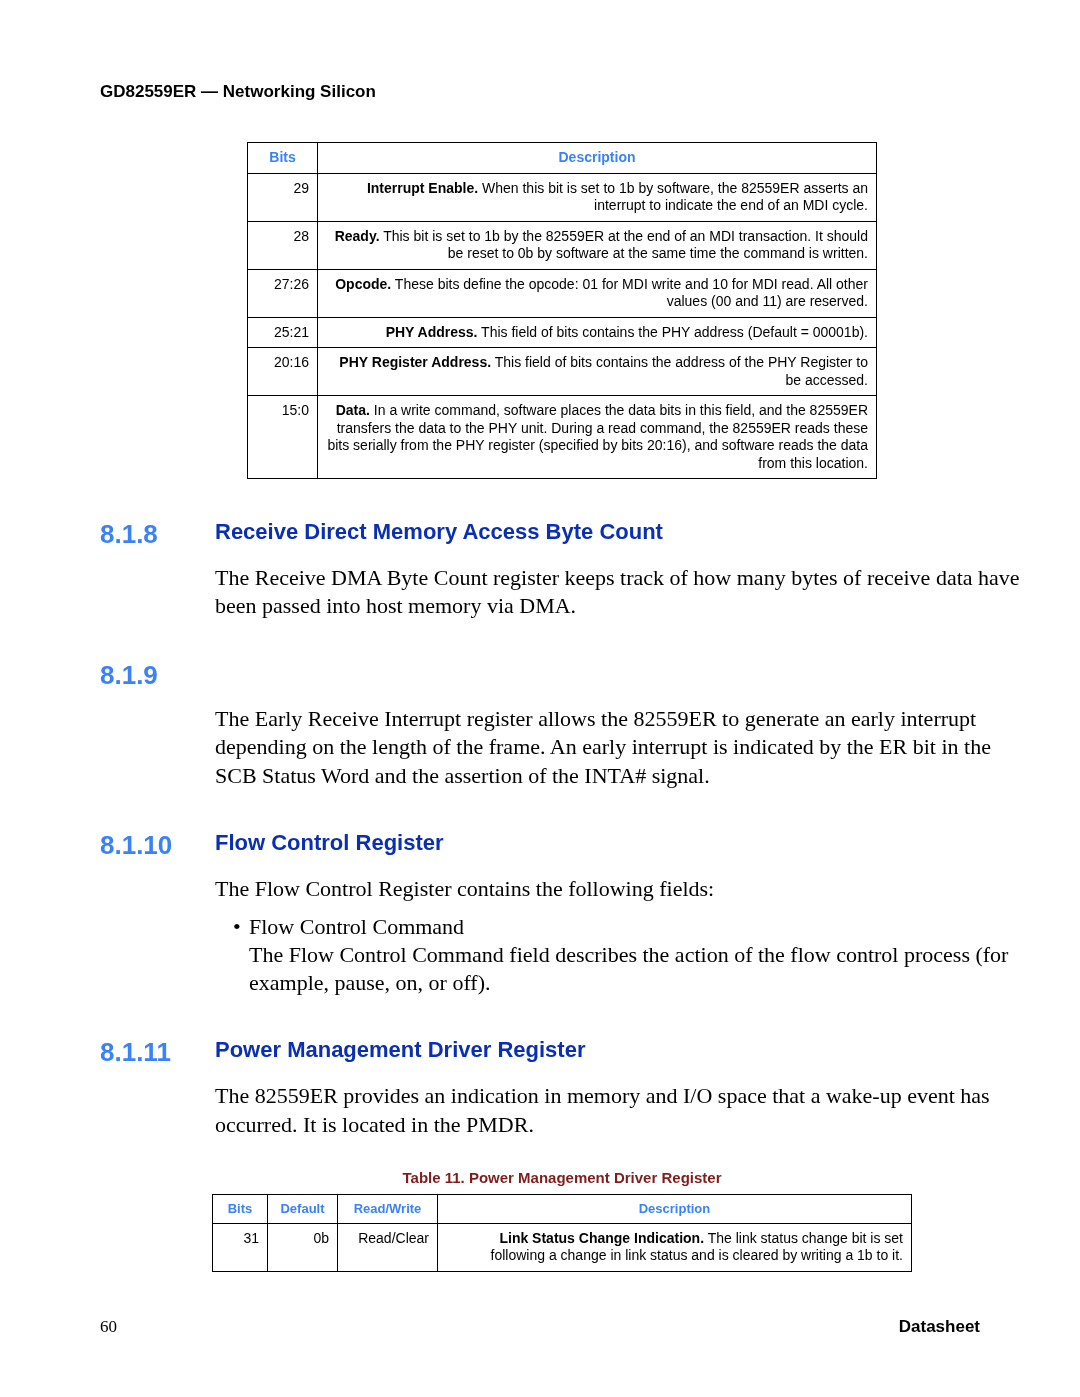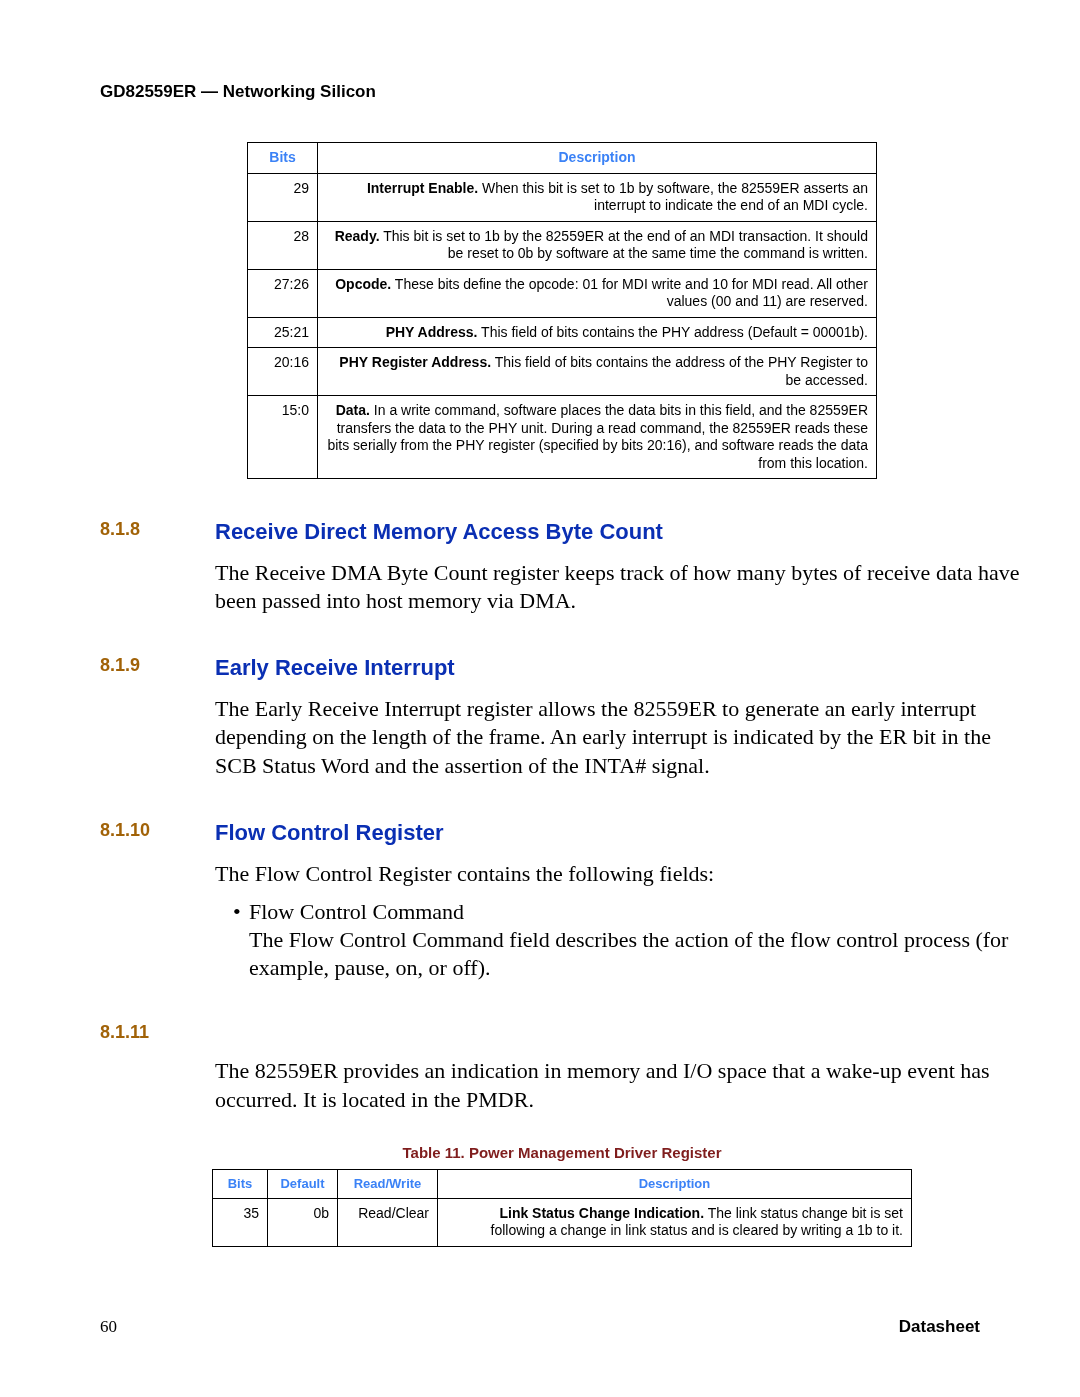--- a/index.html
+++ b/index.html
@@ -47,22 +47,22 @@
     .t2 .c3 { width: 100px; }
     .section {
       display: flex;
       margin-top: 40px;
       margin-bottom: 14px;
     }
     .secnum {
       width: 115px;
       font-family: Arial, Helvetica, sans-serif;
       font-weight: bold;
-      font-size: 18px;
-      color: #a16207;
+      font-size: 26px;
+      color: #3b82f6;
     }
     .sectitle {
       font-family: Arial, Helvetica, sans-serif;
       font-weight: bold;
       font-size: 22px;
       color: #0a2fb3;
     }
     .body {
       margin-left: 115px;
       font-size: 22px;
@@ -151,60 +151,60 @@
   <div id="sections">
       <div class="section">
         <div class="secnum">8.1.8</div>
         <div class="sectitle">Receive Direct Memory Access Byte Count</div>
       </div>
       <div class="body">
         <p>The Receive DMA Byte Count register keeps track of how many bytes of receive data have been passed into host memory via DMA.</p>
       </div>
       <div class="section">
         <div class="secnum">8.1.9</div>
-        <div class="sectitle">Early Receive Interrupt</div>
       </div>
       <div class="body">
         <p>The Early Receive Interrupt register allows the 82559ER to generate an early interrupt depending on the length of the frame. An early interrupt is indicated by the ER bit in the SCB Status Word and the assertion of the INTA# signal.</p>
       </div>
       <div class="section">
         <div class="secnum">8.1.10</div>
         <div class="sectitle">Flow Control Register</div>
       </div>
       <div class="body">
         <p>The Flow Control Register contains the following fields:</p>
         <ul class="bul">
           <li>
             <div>Flow Control Command</div>
             <div>The Flow Control Command field describes the action of the flow control process (for example, pause, on, or off).</div>
           </li>
         </ul>
       </div>
       <div class="section">
         <div class="secnum">8.1.11</div>
+        <div class="sectitle">Power Management Driver Register</div>
       </div>
       <div class="body">
         <p>The 82559ER provides an indication in memory and I/O space that a wake-up event has occurred. It is located in the PMDR.</p>
       </div>
     </div>
 
   <div class="caption">Table 11. Power Management Driver Register</div>
 
   <table class="bits t2">
     <thead>
         <tr>
       <th class="c1">Bits</th>
       <th class="c2">Default</th>
       <th class="c3">Read/Write</th>
       <th>Description</th>
     </tr>
       </thead>
     <tbody id="t2body">
         <tr>
-          <td class="c1">35</td>
+          <td class="c1">31</td>
           <td class="c2">0b</td>
           <td class="c3">Read/Clear</td>
           <td><span class="bold">Link Status Change Indication.</span> The link status change bit is set following a change in link status and is cleared by writing a 1b to it.</td>
         </tr>
       </tbody>
   </table>
 </div>
 
 <div class="footer">
   <span>60</span>

